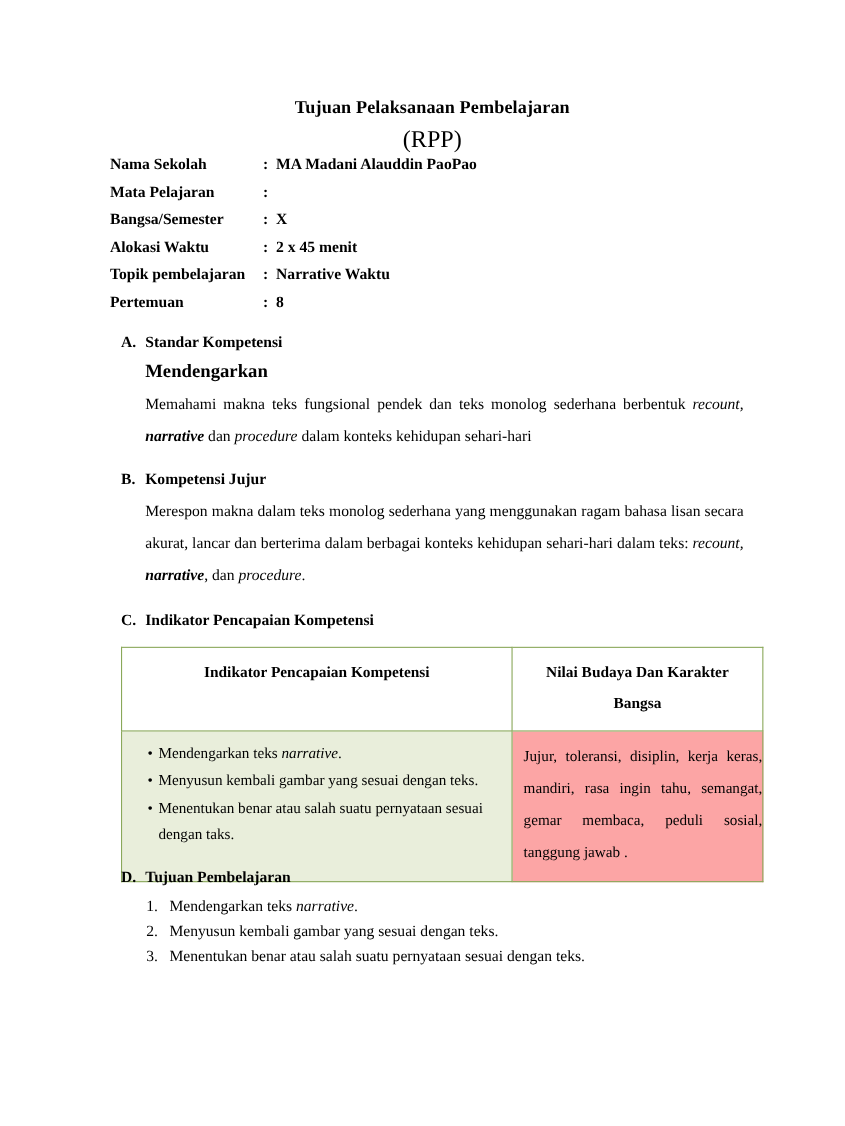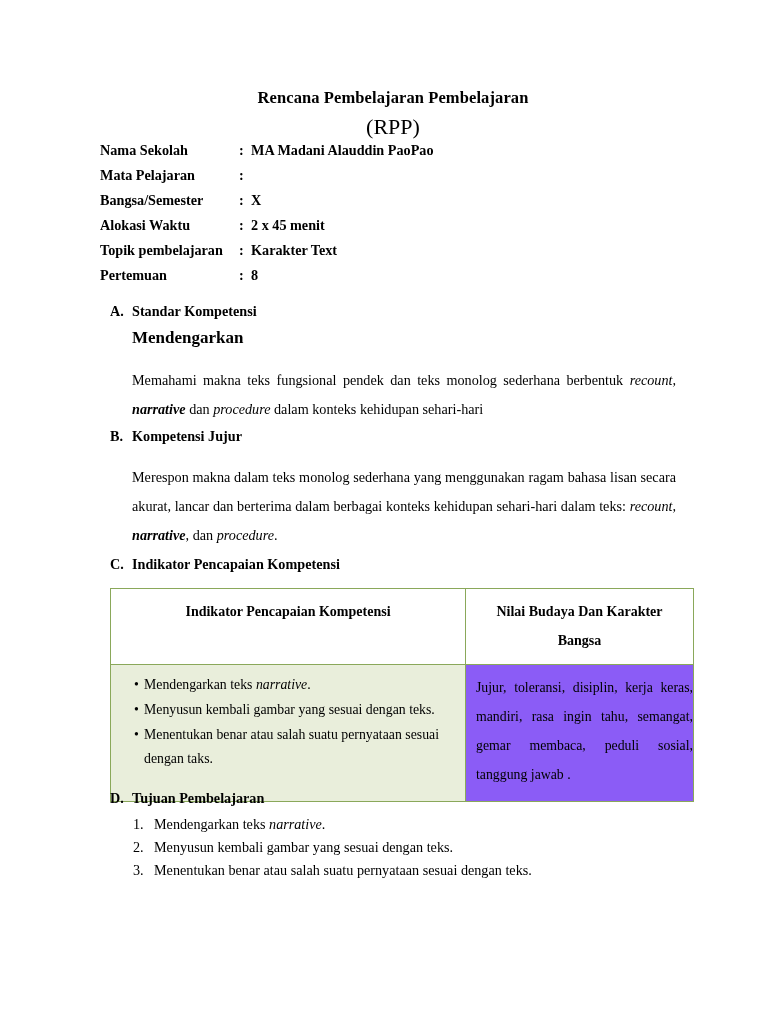--- a/index.html
+++ b/index.html
@@ -96,21 +96,21 @@
     font-size: 17px;
     font-weight: bold;
     margin-left: 22px;
     margin-top: 8px;
   }
   .body-par {
     font-size: 14.2px;
     line-height: 29px;
     text-align: justify;
     margin-left: 22px;
-    margin-top: 18px;
+    margin-top: 6px;
   }
   .body-par i { font-style: italic; }
   .body-par .bi { font-style: italic; font-weight: bold; }
 
   
   .tbl-wrap {
     position: absolute;
     left: 110px;
     top: 588px;
     width: 557px;
@@ -137,21 +137,21 @@
     width: 342px;
   }
   td.col-right {
     width: 215px;
   }
   td.body-left {
     background: #e9eedb;
     padding: 8px 8px 10px 8px;
   }
   td.body-right {
-    background: #8b5cf6;
+    background: #fca5a5;
     padding: 8px 0 12px 10px;
     font-size: 13.8px;
     line-height: 29px;
     text-align: justify;
   }
   ul.ind-list {
     margin: 0;
     padding: 0 0 0 16px;
     list-style: none;
   }
@@ -195,21 +195,21 @@
   }
   ol.tujuan li .txt { flex: 1 1 auto; }
   ol.tujuan li i { font-style: italic; }
 </style>
 </head>
 <body>
 
 <div class="page">
 
   <div class="title-block">
-    <div class="doc-title">Rencana Pembelajaran Pembelajaran</div>
+    <div class="doc-title">Tujuan Pelaksanaan Pembelajaran</div>
     <div class="doc-subtitle">(RPP)</div>
   </div>
 
   <div class="meta">
     <div class="meta-row">
       <span class="meta-label">Nama Sekolah</span>
       <span class="meta-sep">:</span>
       <span class="meta-value">MA Madani Alauddin PaoPao</span>
     </div>
     <div class="meta-row">
@@ -222,21 +222,21 @@
       <span class="meta-value">X</span>
     </div>
     <div class="meta-row">
       <span class="meta-label">Alokasi Waktu</span>
       <span class="meta-sep">:</span>
       <span class="meta-value">2 x 45 menit</span>
     </div>
     <div class="meta-row">
       <span class="meta-label">Topik pembelajaran</span>
       <span class="meta-sep">:</span>
-      <span class="meta-value">Karakter Text</span>
+      <span class="meta-value">Narrative Waktu</span>
     </div>
     <div class="meta-row">
       <span class="meta-label">Pertemuan</span>
       <span class="meta-sep">:</span>
       <span class="meta-value">8</span>
     </div>
   </div>
 
   <div class="section" style="top:303px;">
     <div class="sec-head">

